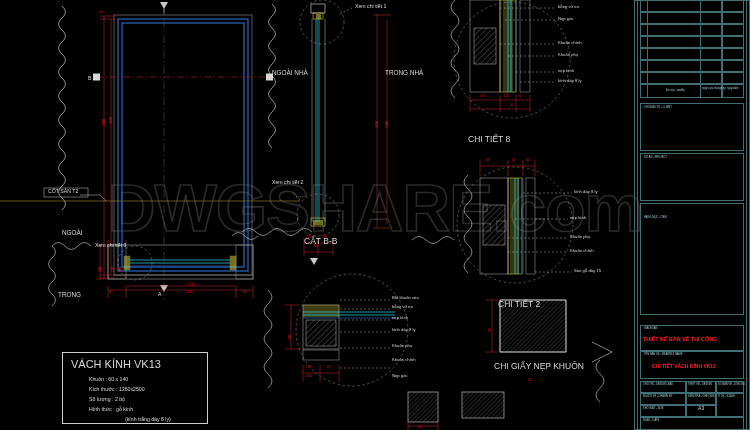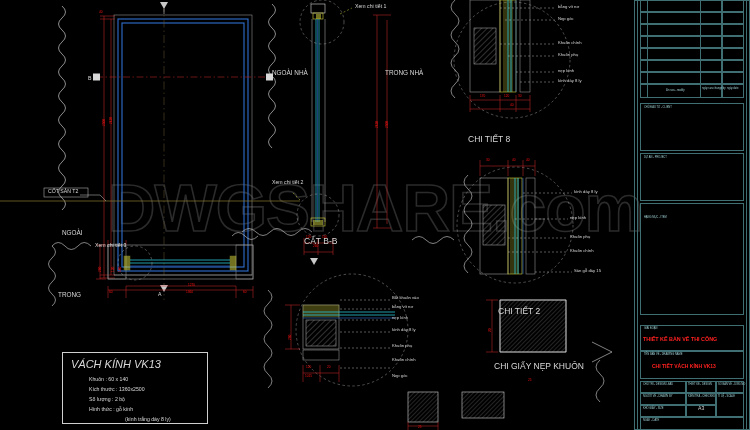--- a/index.html
+++ b/index.html
@@ -309,41 +309,41 @@
   <div class="lbl w lg" style="left:468px;top:135px;">CHI TIẾT 8</div>
 
   <div class="lbl w xs" style="left:574px;top:190px;">kính dày 8 ly</div>
   <div class="lbl w xs" style="left:570px;top:216px;">nẹp kính</div>
   <div class="lbl w xs" style="left:570px;top:235px;">Khuôn  phụ</div>
   <div class="lbl w xs" style="left:570px;top:249px;">Khuôn chính</div>
   <div class="lbl w xs" style="left:574px;top:269px;">Sàn gỗ dày 15</div>
   <div class="lbl red vsm" style="left:486px;top:159px;">30</div>
   <div class="lbl red vsm" style="left:512px;top:159px;">40</div>
   <div class="lbl red vsm" style="left:526px;top:159px;">40</div>
-  <div class="lbl w lg" style="left:498px;top:307px;">CHI TIẾT 2</div>
+  <div class="lbl w lg" style="left:498px;top:300px;">CHI TIẾT 2</div>
 
   <div class="lbl w xs" style="left:392px;top:296px;">Bắt khuôn vào</div>
   <div class="lbl w xs" style="left:392px;top:305px;">bằng vít nở</div>
   <div class="lbl w xs" style="left:392px;top:316px;">nẹp kính</div>
   <div class="lbl w xs" style="left:392px;top:328px;">kính dày 8 ly</div>
   <div class="lbl w xs" style="left:392px;top:344px;">Khuôn  phụ</div>
   <div class="lbl w xs" style="left:392px;top:358px;">Khuôn chính</div>
   <div class="lbl w xs" style="left:392px;top:374px;">Nẹp góc</div>
   <div class="lbl red vsm" style="left:306px;top:366px;">120</div>
   <div class="lbl red vsm" style="left:327px;top:366px;">20</div>
   <div class="lbl red vsm" style="left:305px;top:375px;">1015</div>
   <div class="lbl red vsm rot" style="left:289px;top:340px;">260</div>
 
   <div class="lbl w lg" style="left:494px;top:362px;">CHI GIẤY NẸP KHUÔN</div>
   <div class="lbl red vsm" style="left:528px;top:379px;">25</div>
   <div class="lbl red vsm rot" style="left:489px;top:332px;">20</div>
   <div class="lbl red vsm" style="left:418px;top:426px;">25</div>
 
   <div class="infobox" style="left:62px;top:352px;width:146px;height:72px;">
-    <div class="lbl w xl" style="left:8px;top:6px;font-style:italic;">VÁCH KÍNH VK13</div>
+    <div class="lbl w xl" style="left:8px;top:6px;">VÁCH KÍNH VK13</div>
     <div class="lbl w sm" style="left:26px;top:24px;">Khuôn : 60 x 140</div>
     <div class="lbl w sm" style="left:26px;top:34px;">Kích thước : 1360x2500</div>
     <div class="lbl w sm" style="left:26px;top:44px;">Số lượng : 2 bộ</div>
     <div class="lbl w sm" style="left:26px;top:54px;">Hình thức : gỗ kính</div>
     <div class="lbl w sm" style="left:62px;top:64px;">(kính trắng dày 8 ly)</div>
   </div>
 
   <div id="tb">
 
     <div class="tbcell" style="left:2px;top:0;width:116px;height:430px;"></div>

